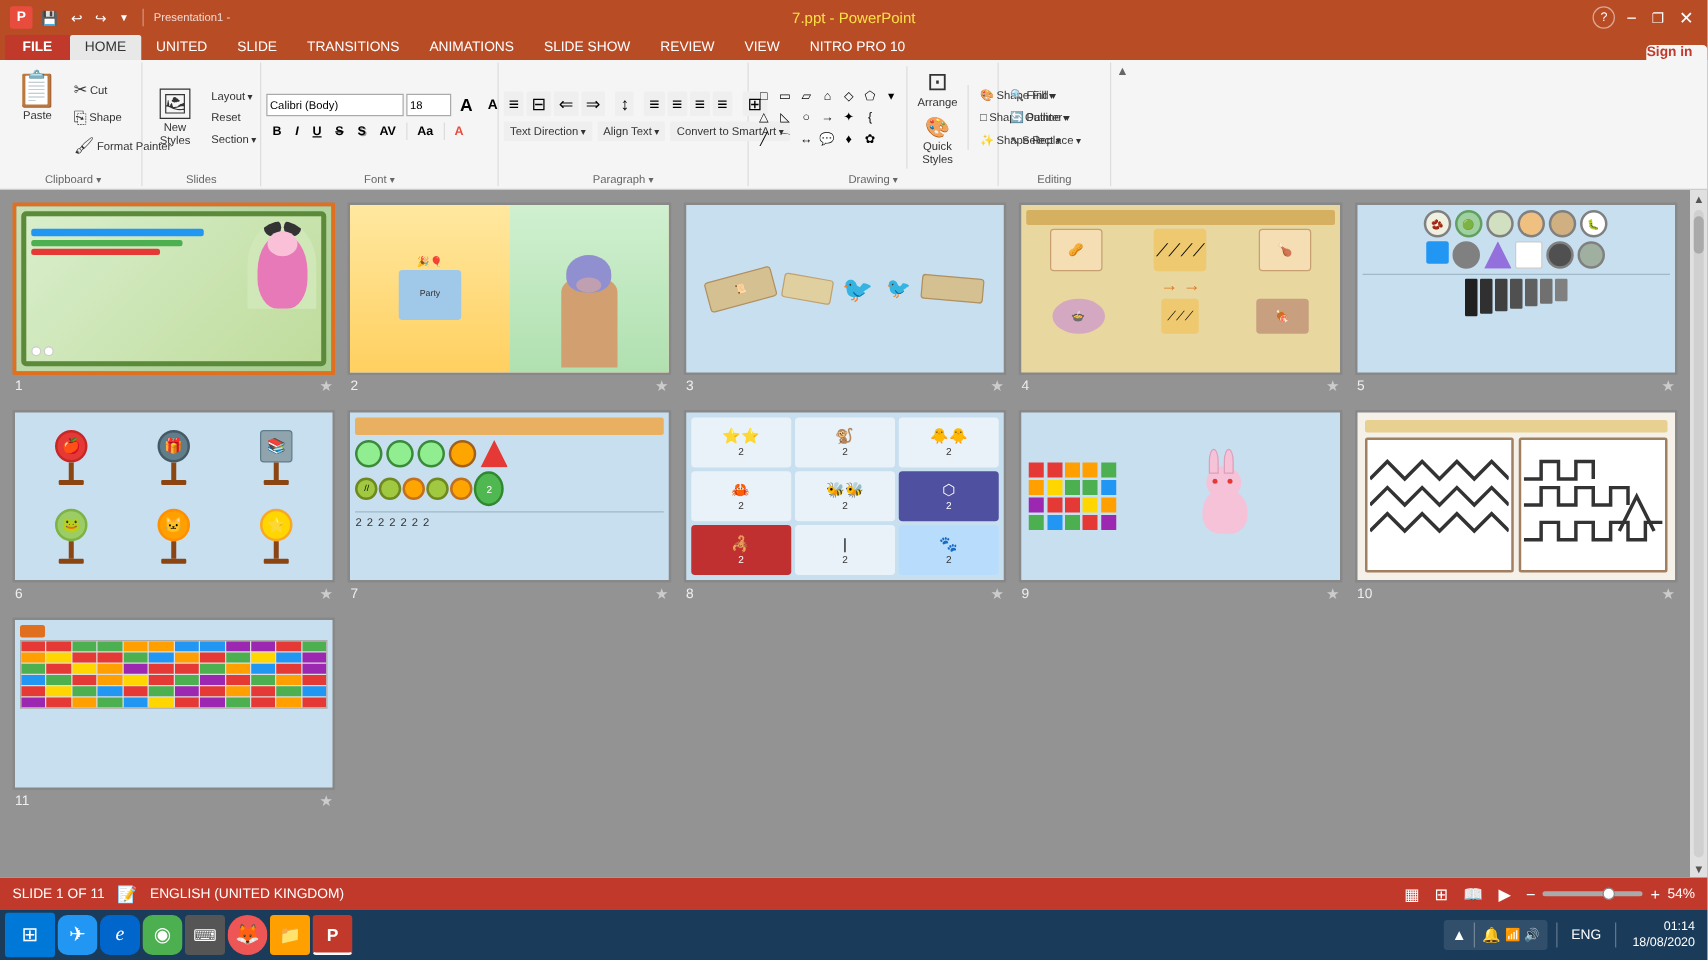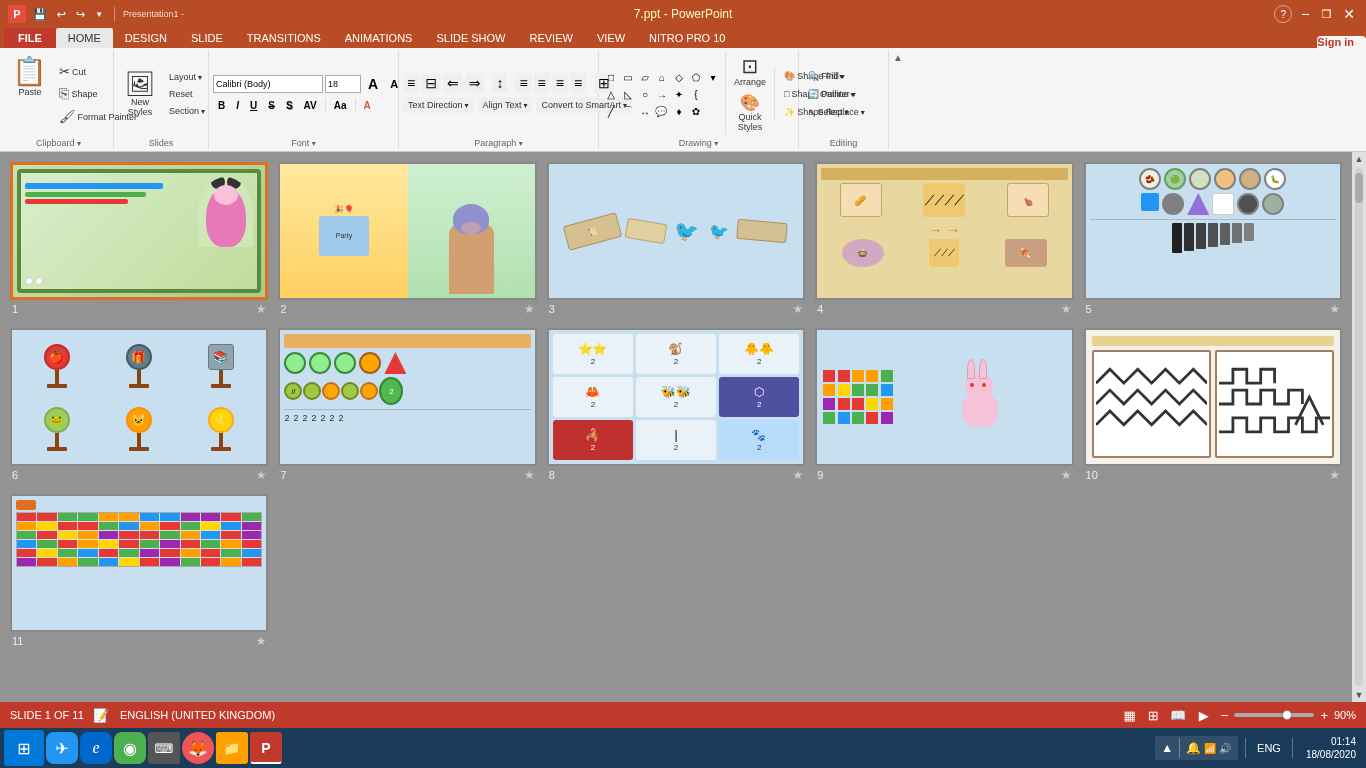--- a/index.html
+++ b/index.html
@@ -1,21 +1,21 @@
 <!DOCTYPE html>
 <html><head>
   <meta charset="utf-8">
   <style>
     * { box-sizing: border-box; margin: 0; padding: 0; }
     body { font-family: 'Segoe UI', Arial, sans-serif; font-size: 11px; background: #f0f0f0; overflow: hidden; width: 1366px; height: 768px; display: flex; flex-direction: column; }
 
     
     #title-bar { background: #b84c25; height: 28px; display: flex; align-items: center; justify-content: space-between; padding: 0 8px; color: white; font-size: 12px; }
     #title-bar .title-left { display: flex; align-items: center; gap: 4px; }
-    #title-bar .title-center { position: absolute; left: 50%; transform: translateX(-50%); font-size: 12px; color: #fef9c3; }
+    #title-bar .title-center { position: absolute; left: 50%; transform: translateX(-50%); font-size: 12px; color: #fde047; }
     #title-bar .title-right { display: flex; align-items: center; gap: 6px; font-size: 14px; }
     .title-icon { width: 16px; height: 16px; display: inline-flex; align-items: center; justify-content: center; font-size: 10px; color: white; }
     .qat-btn { background: none; border: none; color: white; font-size: 11px; cursor: pointer; padding: 1px 3px; }
 
     
     #ribbon-tabs { background: #b84c25; display: flex; align-items: flex-end; padding-left: 4px; }
     .ribbon-tab { padding: 4px 12px; font-size: 11px; cursor: pointer; border-radius: 2px 2px 0 0; color: white; font-weight: 500; }
     .ribbon-tab.active { background: #e8e8e8; color: #333; }
     #file-tab { background: #c0392b; color: white; padding: 4px 14px; font-weight: bold; border-radius: 0; }
 
@@ -102,21 +102,21 @@
     <button class="qat-btn" style="border:1px solid rgba(255,255,255,0.5); padding:0 5px; border-radius:50%; width:18px; height:18px; font-size:10px; display:flex; align-items:center; justify-content:center;">?</button>
     <button class="qat-btn" style="font-size:14px;">−</button>
     <button class="qat-btn" style="font-size:11px;">❐</button>
     <button class="qat-btn" style="font-size:14px;">✕</button>
   </div>
 </div>
 
 <div id="ribbon-tabs">
   <div class="ribbon-tab" id="file-tab">FILE</div>
   <div class="ribbon-tab active">HOME</div>
-  <div class="ribbon-tab">DESIGN</div>
+  <div class="ribbon-tab">UNITED</div>
   <div class="ribbon-tab">SLIDE</div>
   <div class="ribbon-tab">TRANSITIONS</div>
   <div class="ribbon-tab">ANIMATIONS</div>
   <div class="ribbon-tab">SLIDE SHOW</div>
   <div class="ribbon-tab">REVIEW</div>
   <div class="ribbon-tab">VIEW</div>
   <div class="ribbon-tab">NITRO PRO 10</div>
   <div style="flex:1;"></div>
   <div style="display:flex; align-items:center; padding: 0 12px 0 0; background:#f5f5f5; border-radius:4px 4px 0 0;">
     <span style="font-size:11px; color:#c0392b; cursor:pointer; font-weight:600;">Sign in</span>
@@ -803,21 +803,21 @@
     <button class="status-btn">▦</button>
     <button class="status-btn">⊞</button>
     <button class="status-btn">📖</button>
     <button class="status-btn">▶</button>
     <div class="zoom-area">
       <button class="status-btn">−</button>
       <div class="zoom-slider">
         <div class="zoom-slider-thumb"></div>
       </div>
       <button class="status-btn">+</button>
-      <span>90%</span>
+      <span>54%</span>
     </div>
   </div>
 </div>
 
 <div id="taskbar">
 
   <div class="taskbar-btn taskbar-start">
     <span style="color:white; font-size:16px;">⊞</span>
   </div>
 

